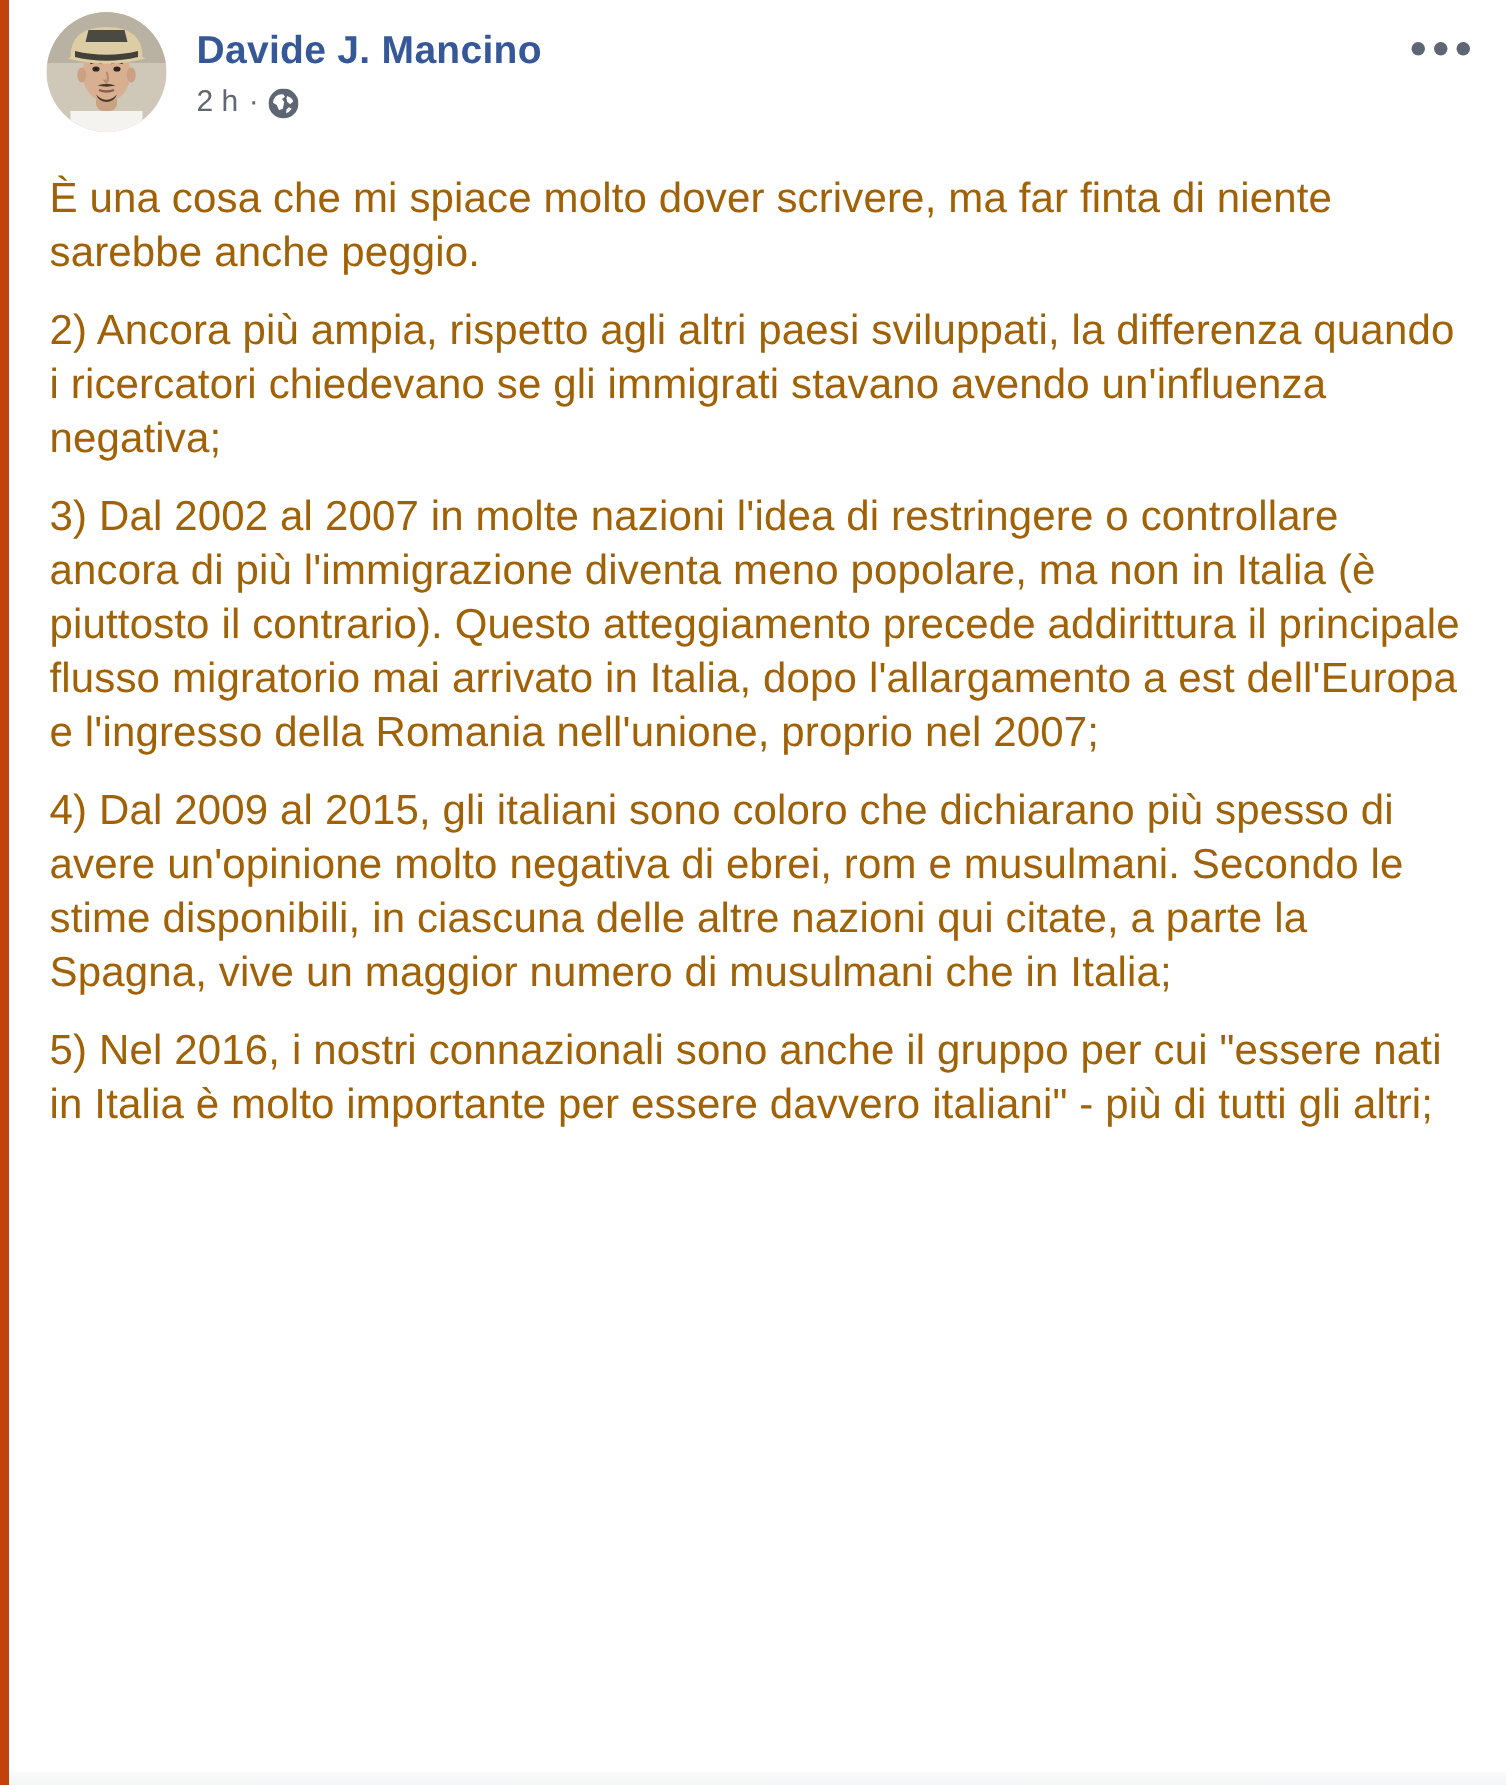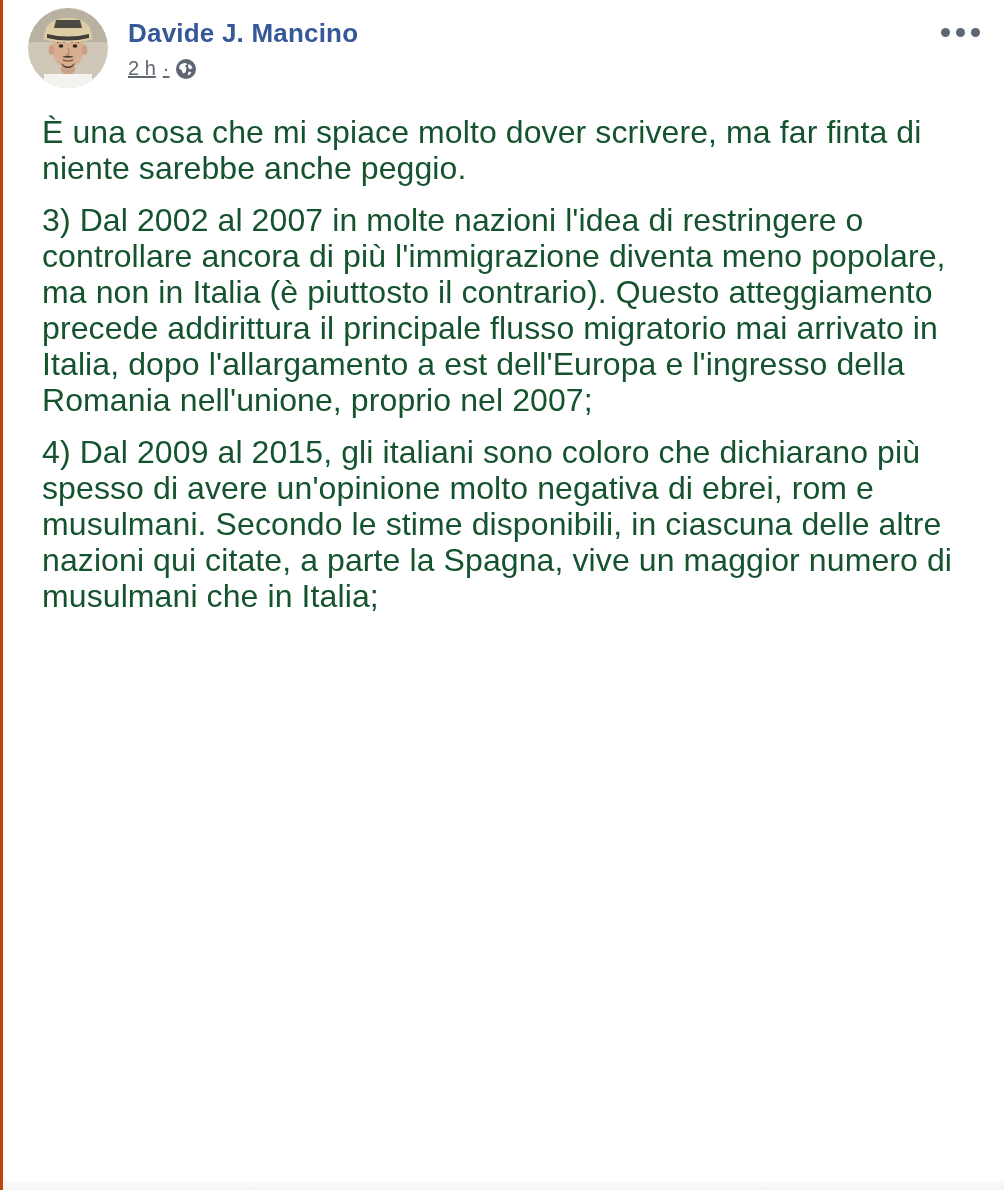--- a/index.html
+++ b/index.html
@@ -8,21 +8,21 @@
     width: 1004px;
     height: 1190px;
     font-family: "Liberation Sans", "DejaVu Sans", sans-serif;
     overflow: hidden;
     position: relative;
   }
   .post-card {
     width: 1004px;
     height: 1190px;
     background: #ffffff;
-    border-left: 3px solid #c2410c;
+    border-left: 6px solid #c2410c;
     position: relative;
     display: flex;
     flex-direction: column;
   }
   
   .post-header {
     display: flex;
     align-items: flex-start;
     padding: 8px 20px 0 25px;
     position: relative;
@@ -52,21 +52,20 @@
     display: inline-block;
     cursor: pointer;
   }
   .meta-row {
     margin-top: 8px;
     display: flex;
     align-items: center;
     font-size: 20px;
     color: #616770;
     cursor: pointer;
-    text-decoration: underline;
   }
   .meta-sep { margin: 0 7px; }
   .globe-icon { width: 20px; height: 20px; display: inline-block; }
   .globe-icon svg { display: block; }
   .menu-button {
     position: absolute;
     top: 22px;
     right: 18px;
     display: flex;
     gap: 6px;
@@ -80,26 +79,25 @@
     height: 9px;
     border-radius: 50%;
     background: #5f6673;
   }
   
   .post-body {
     padding: 14px 30px 0 27px;
     flex: 1 1 auto;
   }
   .post-body p {
-    font-size: 32px;
+    font-size: 28px;
     line-height: 36px;
-    color: #14532d;
+    color: #a16207;
     margin-bottom: 16px;
     letter-spacing: 0.1px;
-    margin-left: 12px;
   }
   
   .footer-strip {
     flex: 0 0 auto;
     height: 9px;
     width: 100%;
     background: linear-gradient(#fbfbfb, #f3f4f5);
   }
 </style>
 </head>
@@ -170,18 +168,20 @@
 
     <button class="menu-button" aria-label="Post options">
       <span class="dot"></span>
       <span class="dot"></span>
       <span class="dot"></span>
     </button>
   </div>
 
   <div class="post-body">
     <p>È una cosa che mi spiace molto dover scrivere, ma far finta di niente sarebbe anche peggio.</p>
+    <p>2) Ancora più ampia, rispetto agli altri paesi sviluppati, la differenza quando i ricercatori chiedevano se gli immigrati stavano avendo un'influenza negativa;</p>
     <p>3) Dal 2002 al 2007 in molte nazioni l'idea di restringere o controllare ancora di più l'immigrazione diventa meno popolare, ma non in Italia (è piuttosto il contrario). Questo atteggiamento precede addirittura il principale flusso migratorio mai arrivato in Italia, dopo l'allargamento a est dell'Europa e l'ingresso della Romania nell'unione, proprio nel 2007;</p>
     <p>4) Dal 2009 al 2015, gli italiani sono coloro che dichiarano più spesso di avere un'opinione molto negativa di ebrei, rom e musulmani. Secondo le stime disponibili, in ciascuna delle altre nazioni qui citate, a parte la Spagna, vive un maggior numero di musulmani che in Italia;</p>
+    <p>5) Nel 2016, i nostri connazionali sono anche il gruppo per cui "essere nati in Italia è molto importante per essere davvero italiani" - più di tutti gli altri;</p>
   </div>
 
   <div class="footer-strip"></div>
 </div>
 
 </body></html>

